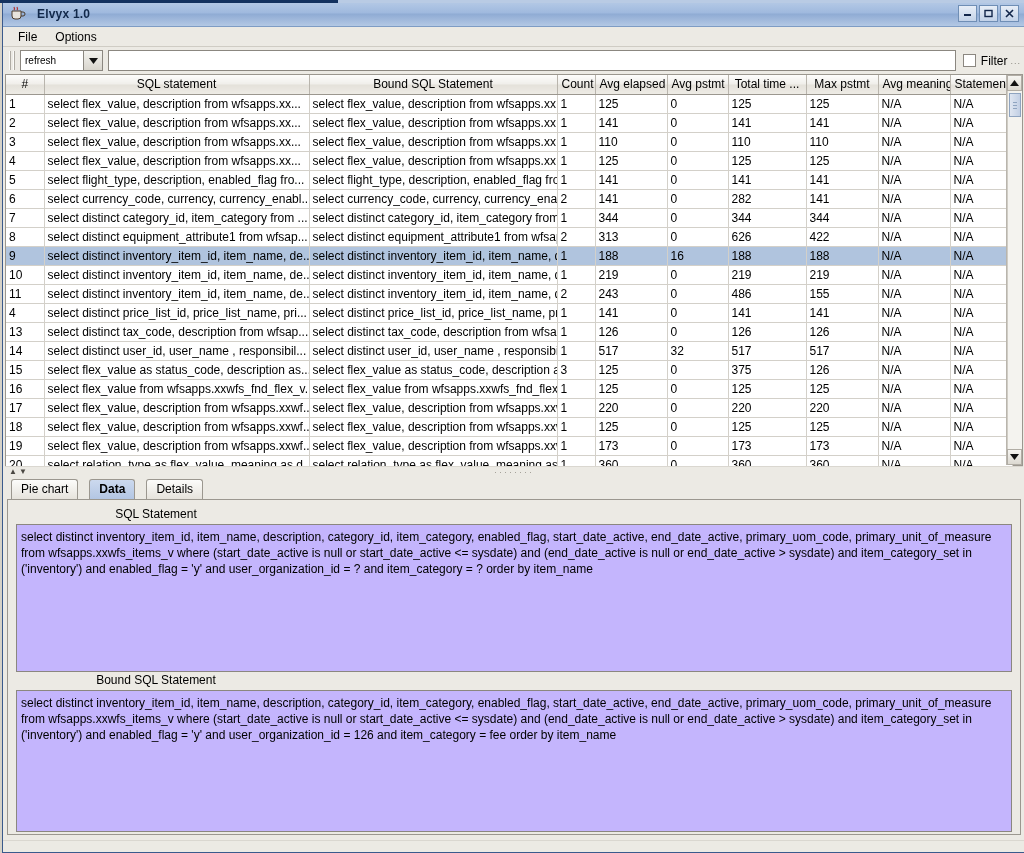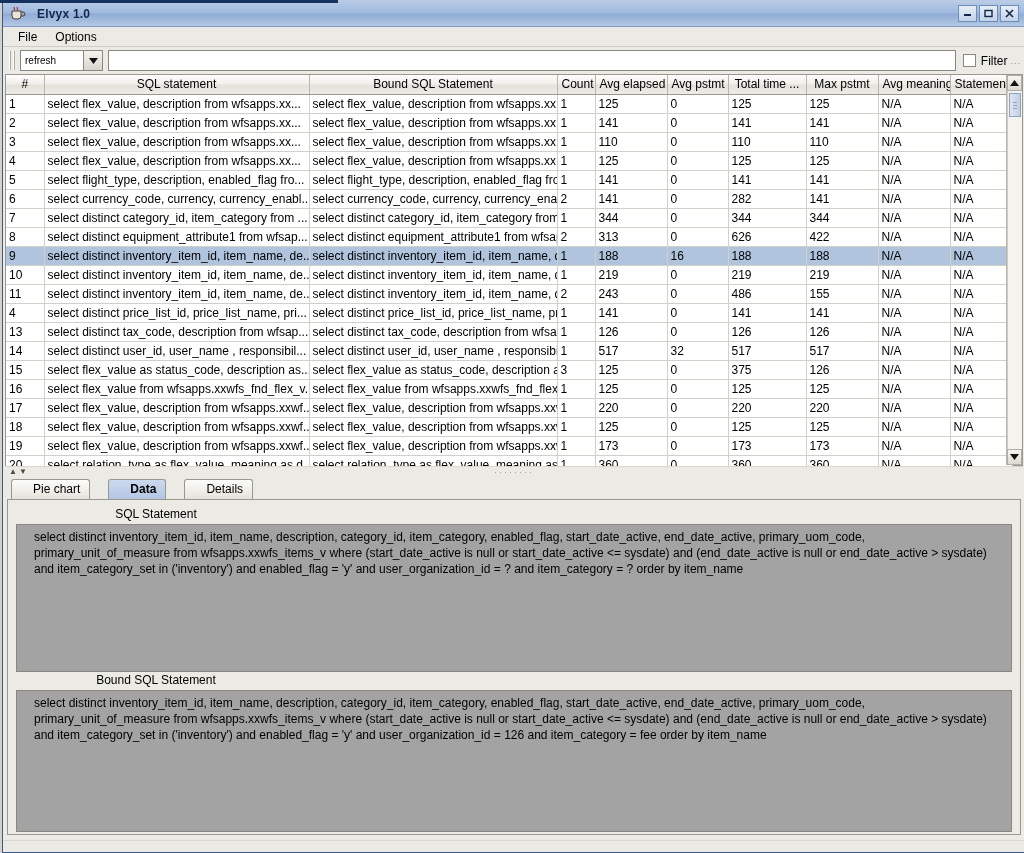--- a/index.html
+++ b/index.html
@@ -184,26 +184,26 @@
   }
 
   
   #tab-strip {
     display: flex; align-items: flex-end;
     padding: 3px 0 0 8px; height: 22px; min-height: 22px;
     background: #eceae4;
   }
   .tab {
     font-size: 12px; color: #000;
-    padding: 2px 9px 3px 21px;
+    padding: 2px 9px 3px 9px;
     border: 1px solid #9b978f;
     border-bottom: none;
     border-radius: 3px 3px 0 0;
     background: linear-gradient(to bottom, #fcfcfa, #e6e3dc);
-    margin-right: 18px;
+    margin-right: 11px;
     line-height: 14px;
   }
   .tab.active {
     background: linear-gradient(to bottom, #ccd9ee, #b3c6e3);
     font-weight: bold;
   }
 
   
   #detail-panel {
     flex: 1; min-height: 0;
@@ -215,22 +215,22 @@
     position: relative;
   }
   .field-group { display: flex; flex-direction: column; }
   .field-label {
     font-size: 12px; color: #000;
     text-align: center; width: 280px;
     padding: 1px 0 3px 0;
   }
   .text-area {
     border: 1px solid #8b8780;
-    background: #a3a3a3;
-    padding: 4px 17px;
+    background: #c4b5fd;
+    padding: 4px 4px;
     font-size: 12px; color: #000;
     line-height: 16px;
     overflow: hidden;
     word-wrap: break-word;
   }
   #sql-statement-area { height: 148px; }
   #bound-sql-area { height: 142px; }
   .spacer-8 { height: 8px; }
 
   

